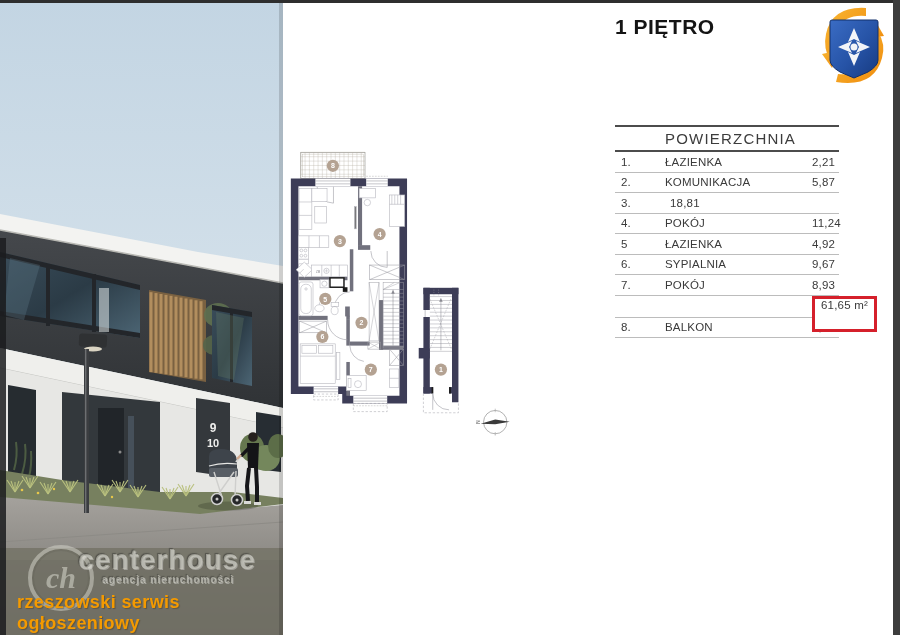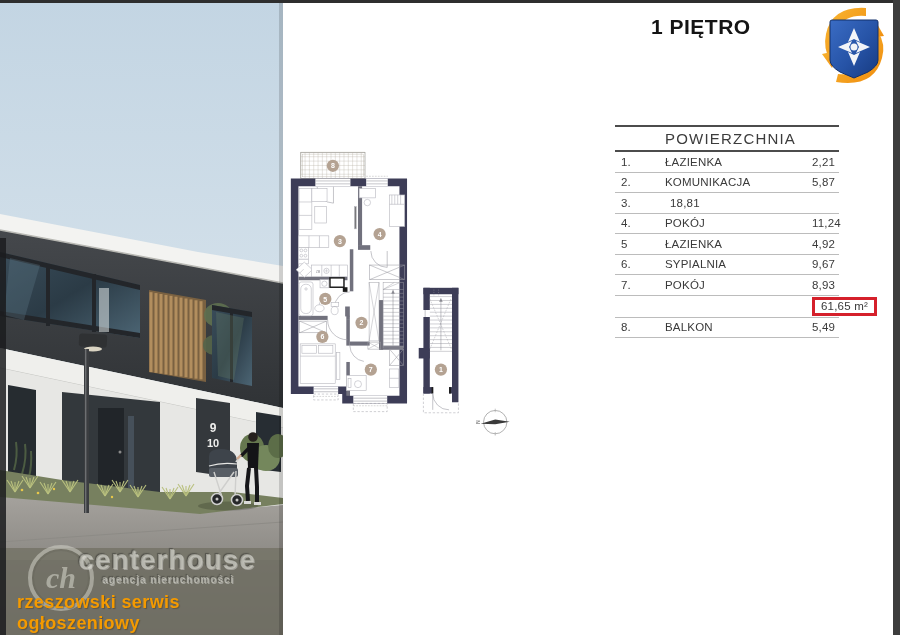--- a/index.html
+++ b/index.html
@@ -3,31 +3,31 @@
 <meta charset="utf-8">
 <style>
   html,body{margin:0;padding:0;background:#fff;}
   #page{position:relative;width:900px;height:635px;background:#fff;overflow:hidden;
         font-family:"Liberation Sans",sans-serif;}
   .abs{position:absolute;}
   
   #top-border{left:0;top:0;width:900px;height:3px;background:#2e2e2e;}
   #right-border{left:893px;top:0;width:7px;height:635px;background:#3d3d3d;}
   
-  #page-title{left:615px;top:15px;font-size:21px;font-weight:bold;color:#141414;letter-spacing:.5px;margin-left:36px;}
+  #page-title{left:615px;top:15px;font-size:21px;font-weight:bold;color:#141414;letter-spacing:.5px;}
   
   #area-table{left:615px;top:125px;width:224px;color:#3a3a3a;}
   .thead{display:flex;align-items:center;height:23px;border-top:2px solid #4c4c4c;border-bottom:2px solid #4c4c4c;
          padding-left:50px;font-size:15px;letter-spacing:1.2px;color:#3c3c3c;}
   .trow{display:grid;grid-template-columns:50px 142px auto;align-items:center;height:19.5px;
         border-bottom:1px solid #bcbcbc;font-size:11.5px;letter-spacing:.2px;}
   .tno{padding-left:6px;}
   .tval{padding-left:5px;white-space:nowrap;}
   .trow.total{height:21px;}
-  .redbox{display:inline-block;border:3px solid #d5202b;padding:0 6px 1px 6px;background:#fff;
+  .redbox{display:inline-block;border:3px solid #d5202b;padding:0 6px 18px 6px;background:#fff;
           position:relative;top:0;z-index:2;font-size:11.5px;}
   
   #photo{left:0;top:0;width:283px;height:635px;}
   #photo svg{display:block;}
   
   .wm{left:6px;top:0;width:283px;height:635px;pointer-events:none;}
   .wm-emboss{color:rgba(216,216,206,.55);
      text-shadow:1px 1px 0 rgba(255,255,255,.35),-1px -1px 1px rgba(30,30,30,.4);}
   #wm-circle{left:22px;top:545px;width:58px;height:58px;border:4px solid rgba(216,216,206,.5);
      border-radius:50%;box-shadow:inset 0 0 0 2px rgba(90,90,80,.25);

